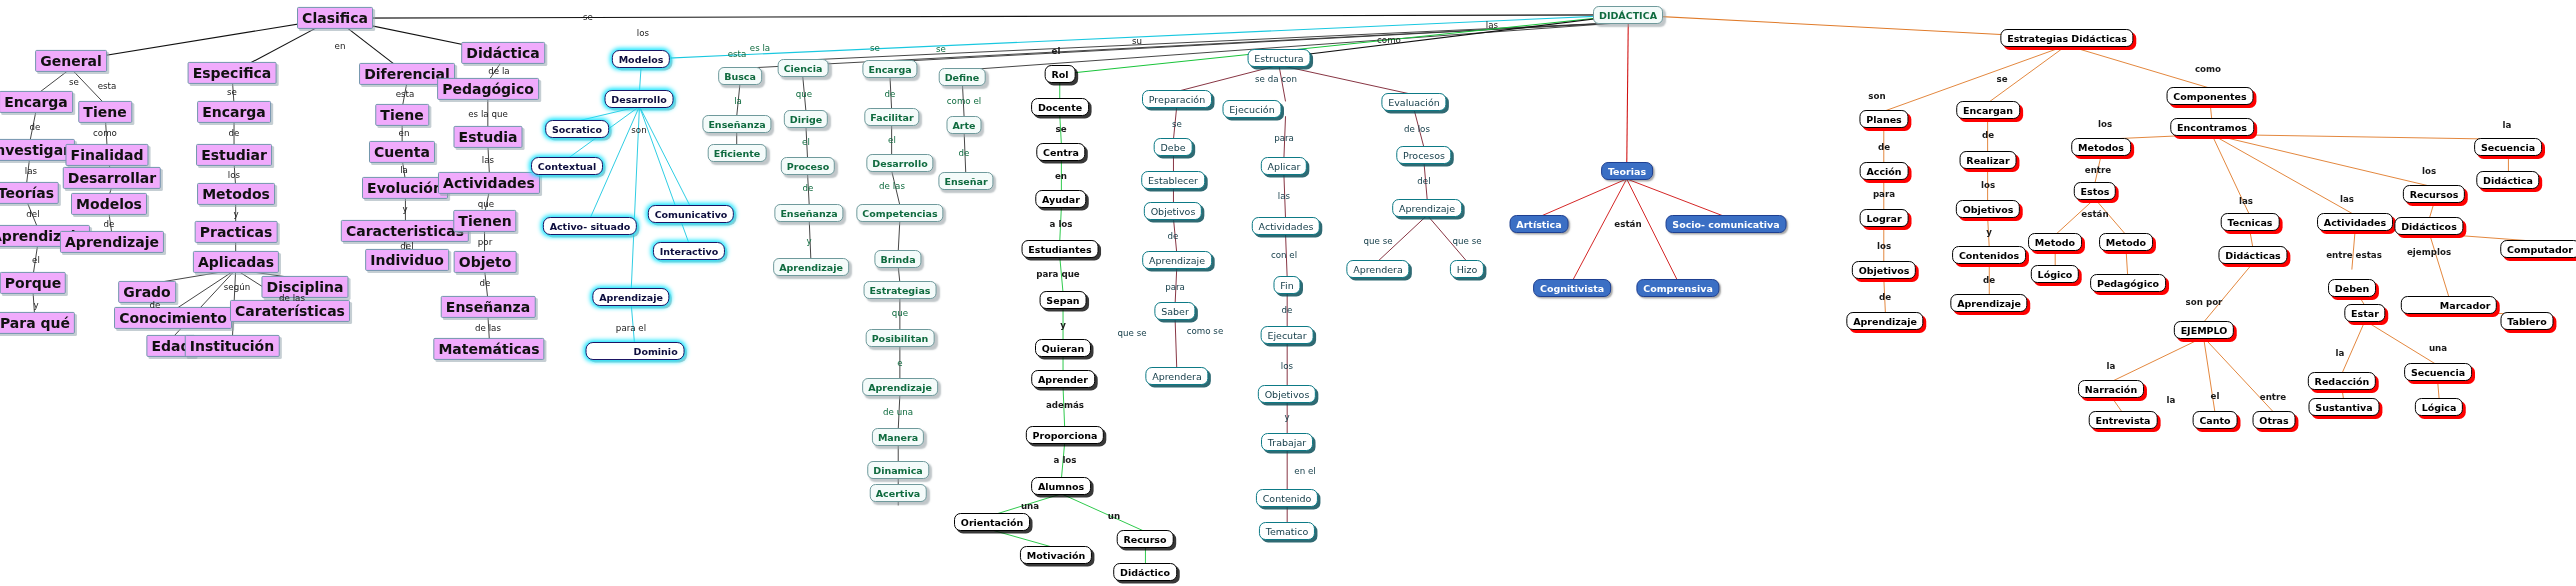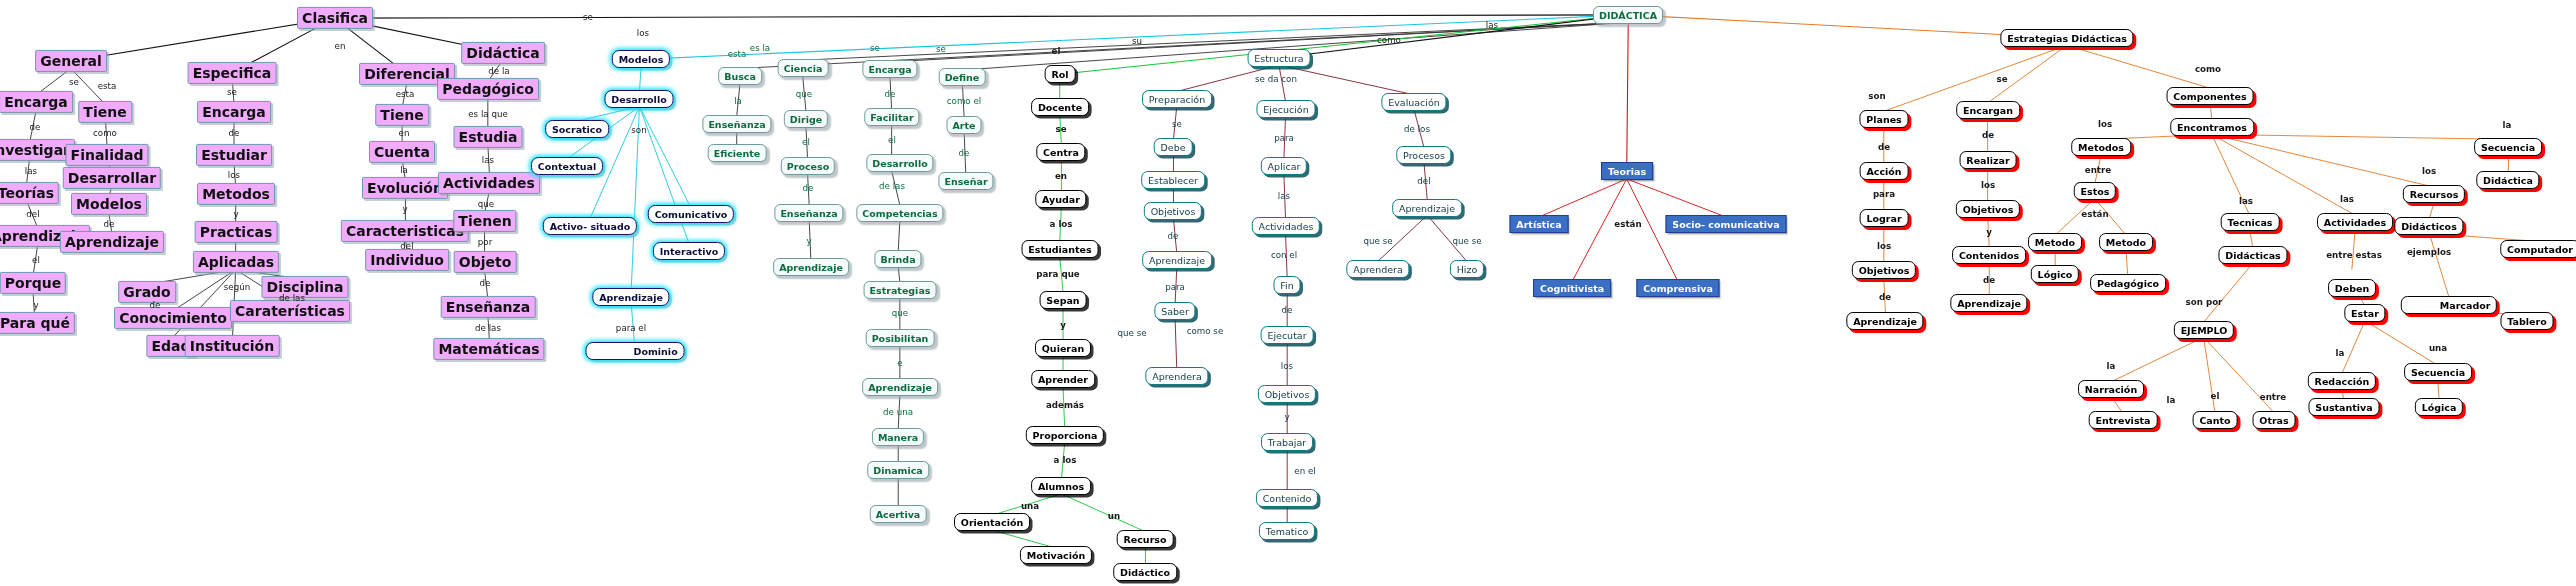--- a/index.html
+++ b/index.html
@@ -31,21 +31,21 @@
   .n-black{background:#ffffff;border:1.8px solid #000;border-radius:6.6px;
            color:#000;font-weight:bold;font-size:9.5px;padding:2.5px 5.8px;
            box-shadow:2.5px 2.5px 0 rgba(0,0,0,.78);}
 
   
   .n-teal{background:#ffffff;border:1.6px solid #0d7a86;border-radius:6.6px;
           color:#123b47;font-weight:normal;font-size:9.5px;padding:2.5px 5.8px;
           box-shadow:2.5px 2.5px 0 rgba(10,80,90,.85);}
 
   
-  .n-royal{background:#3b6fc4;border:1.6px solid #1d3f91;border-radius:0;
+  .n-royal{background:#3b6fc4;border:1.6px solid #1d3f91;border-radius:7px;
            color:#ffffff;font-weight:bold;font-size:9.5px;padding:2.5px 5.8px;
            box-shadow:1.6px 1.6px 1.6px rgba(80,80,80,.5);}
 
   
   .n-red{background:#ffffff;border:1.8px solid #000;border-radius:6.6px;
          color:#000;font-weight:bold;font-size:9.5px;padding:2.5px 5.8px;
          box-shadow:2.9px 2.9px 0 #fe0000;}
 
   
   .lbl{position:absolute;transform:translate(-50%,-50%);
@@ -295,21 +295,21 @@
       <div class="node n-green" style="left: 890px; top: 69px;">Encarga</div>
       <div class="node n-green" style="left: 892px; top: 117px;">Facilitar</div>
       <div class="node n-green" style="left: 900px; top: 163px;">Desarrollo</div>
       <div class="node n-green" style="left: 900px; top: 213px;">Competencias</div>
       <div class="node n-green" style="left: 898px; top: 259px;">Brinda</div>
       <div class="node n-green" style="left: 900px; top: 290px;">Estrategias</div>
       <div class="node n-green" style="left: 900px; top: 338px;">Posibilitan</div>
       <div class="node n-green" style="left: 900px; top: 387px;">Aprendizaje</div>
       <div class="node n-green" style="left: 898px; top: 437px;">Manera</div>
       <div class="node n-green" style="left: 898px; top: 470px;">Dinamica</div>
-      <div class="node n-green" style="left: 898px; top: 514px; text-align: center;">Acertiva</div>
+      <div class="node n-green" style="left: 898px; top: 493px; text-align: center;">Acertiva</div>
       <div class="node n-green" style="left: 962px; top: 77px;">Define</div>
       <div class="node n-green" style="left: 964px; top: 125px;">Arte</div>
       <div class="node n-green" style="left: 966px; top: 181px;">Enseñar</div>
       <div class="node n-black" style="left: 1060px; top: 74px;">Rol</div>
       <div class="node n-black" style="left: 1060px; top: 107px;">Docente</div>
       <div class="node n-black" style="left: 1061px; top: 152px;">Centra</div>
       <div class="node n-black" style="left: 1061px; top: 199px;">Ayudar</div>
       <div class="node n-black" style="left: 1060px; top: 249px;">Estudiantes</div>
       <div class="node n-black" style="left: 1063px; top: 300px;">Sepan</div>
       <div class="node n-black" style="left: 1063px; top: 348px;">Quieran</div>
@@ -321,21 +321,21 @@
       <div class="node n-black" style="left: 1145px; top: 539px;">Recurso</div>
       <div class="node n-black" style="left: 1145px; top: 572px;">Didáctico</div>
       <div class="node n-teal" style="left: 1279px; top: 58px;">Estructura</div>
       <div class="node n-teal" style="left: 1177px; top: 99px;">Preparación</div>
       <div class="node n-teal" style="left: 1173px; top: 147px;">Debe</div>
       <div class="node n-teal" style="left: 1173px; top: 180px;">Establecer</div>
       <div class="node n-teal" style="left: 1173px; top: 211px;">Objetivos</div>
       <div class="node n-teal" style="left: 1177px; top: 260px;">Aprendizaje</div>
       <div class="node n-teal" style="left: 1175px; top: 311px;">Saber</div>
       <div class="node n-teal" style="left: 1177px; top: 376px;">Aprendera</div>
-      <div class="node n-teal" style="left: 1286px; top: 109px;">Ejecución</div>
+      <div class="node n-teal" style="left: 1252px; top: 109px;">Ejecución</div>
       <div class="node n-teal" style="left: 1284px; top: 166px;">Aplicar</div>
       <div class="node n-teal" style="left: 1286px; top: 226px;">Actividades</div>
       <div class="node n-teal" style="left: 1287px; top: 285px;">Fin</div>
       <div class="node n-teal" style="left: 1287px; top: 335px;">Ejecutar</div>
       <div class="node n-teal" style="left: 1287px; top: 394px;">Objetivos</div>
       <div class="node n-teal" style="left: 1287px; top: 442px;">Trabajar</div>
       <div class="node n-teal" style="left: 1287px; top: 498px;">Contenido</div>
       <div class="node n-teal" style="left: 1287px; top: 531px;">Tematico</div>
       <div class="node n-teal" style="left: 1414px; top: 102px;">Evaluación</div>
       <div class="node n-teal" style="left: 1424px; top: 155px;">Procesos</div>

